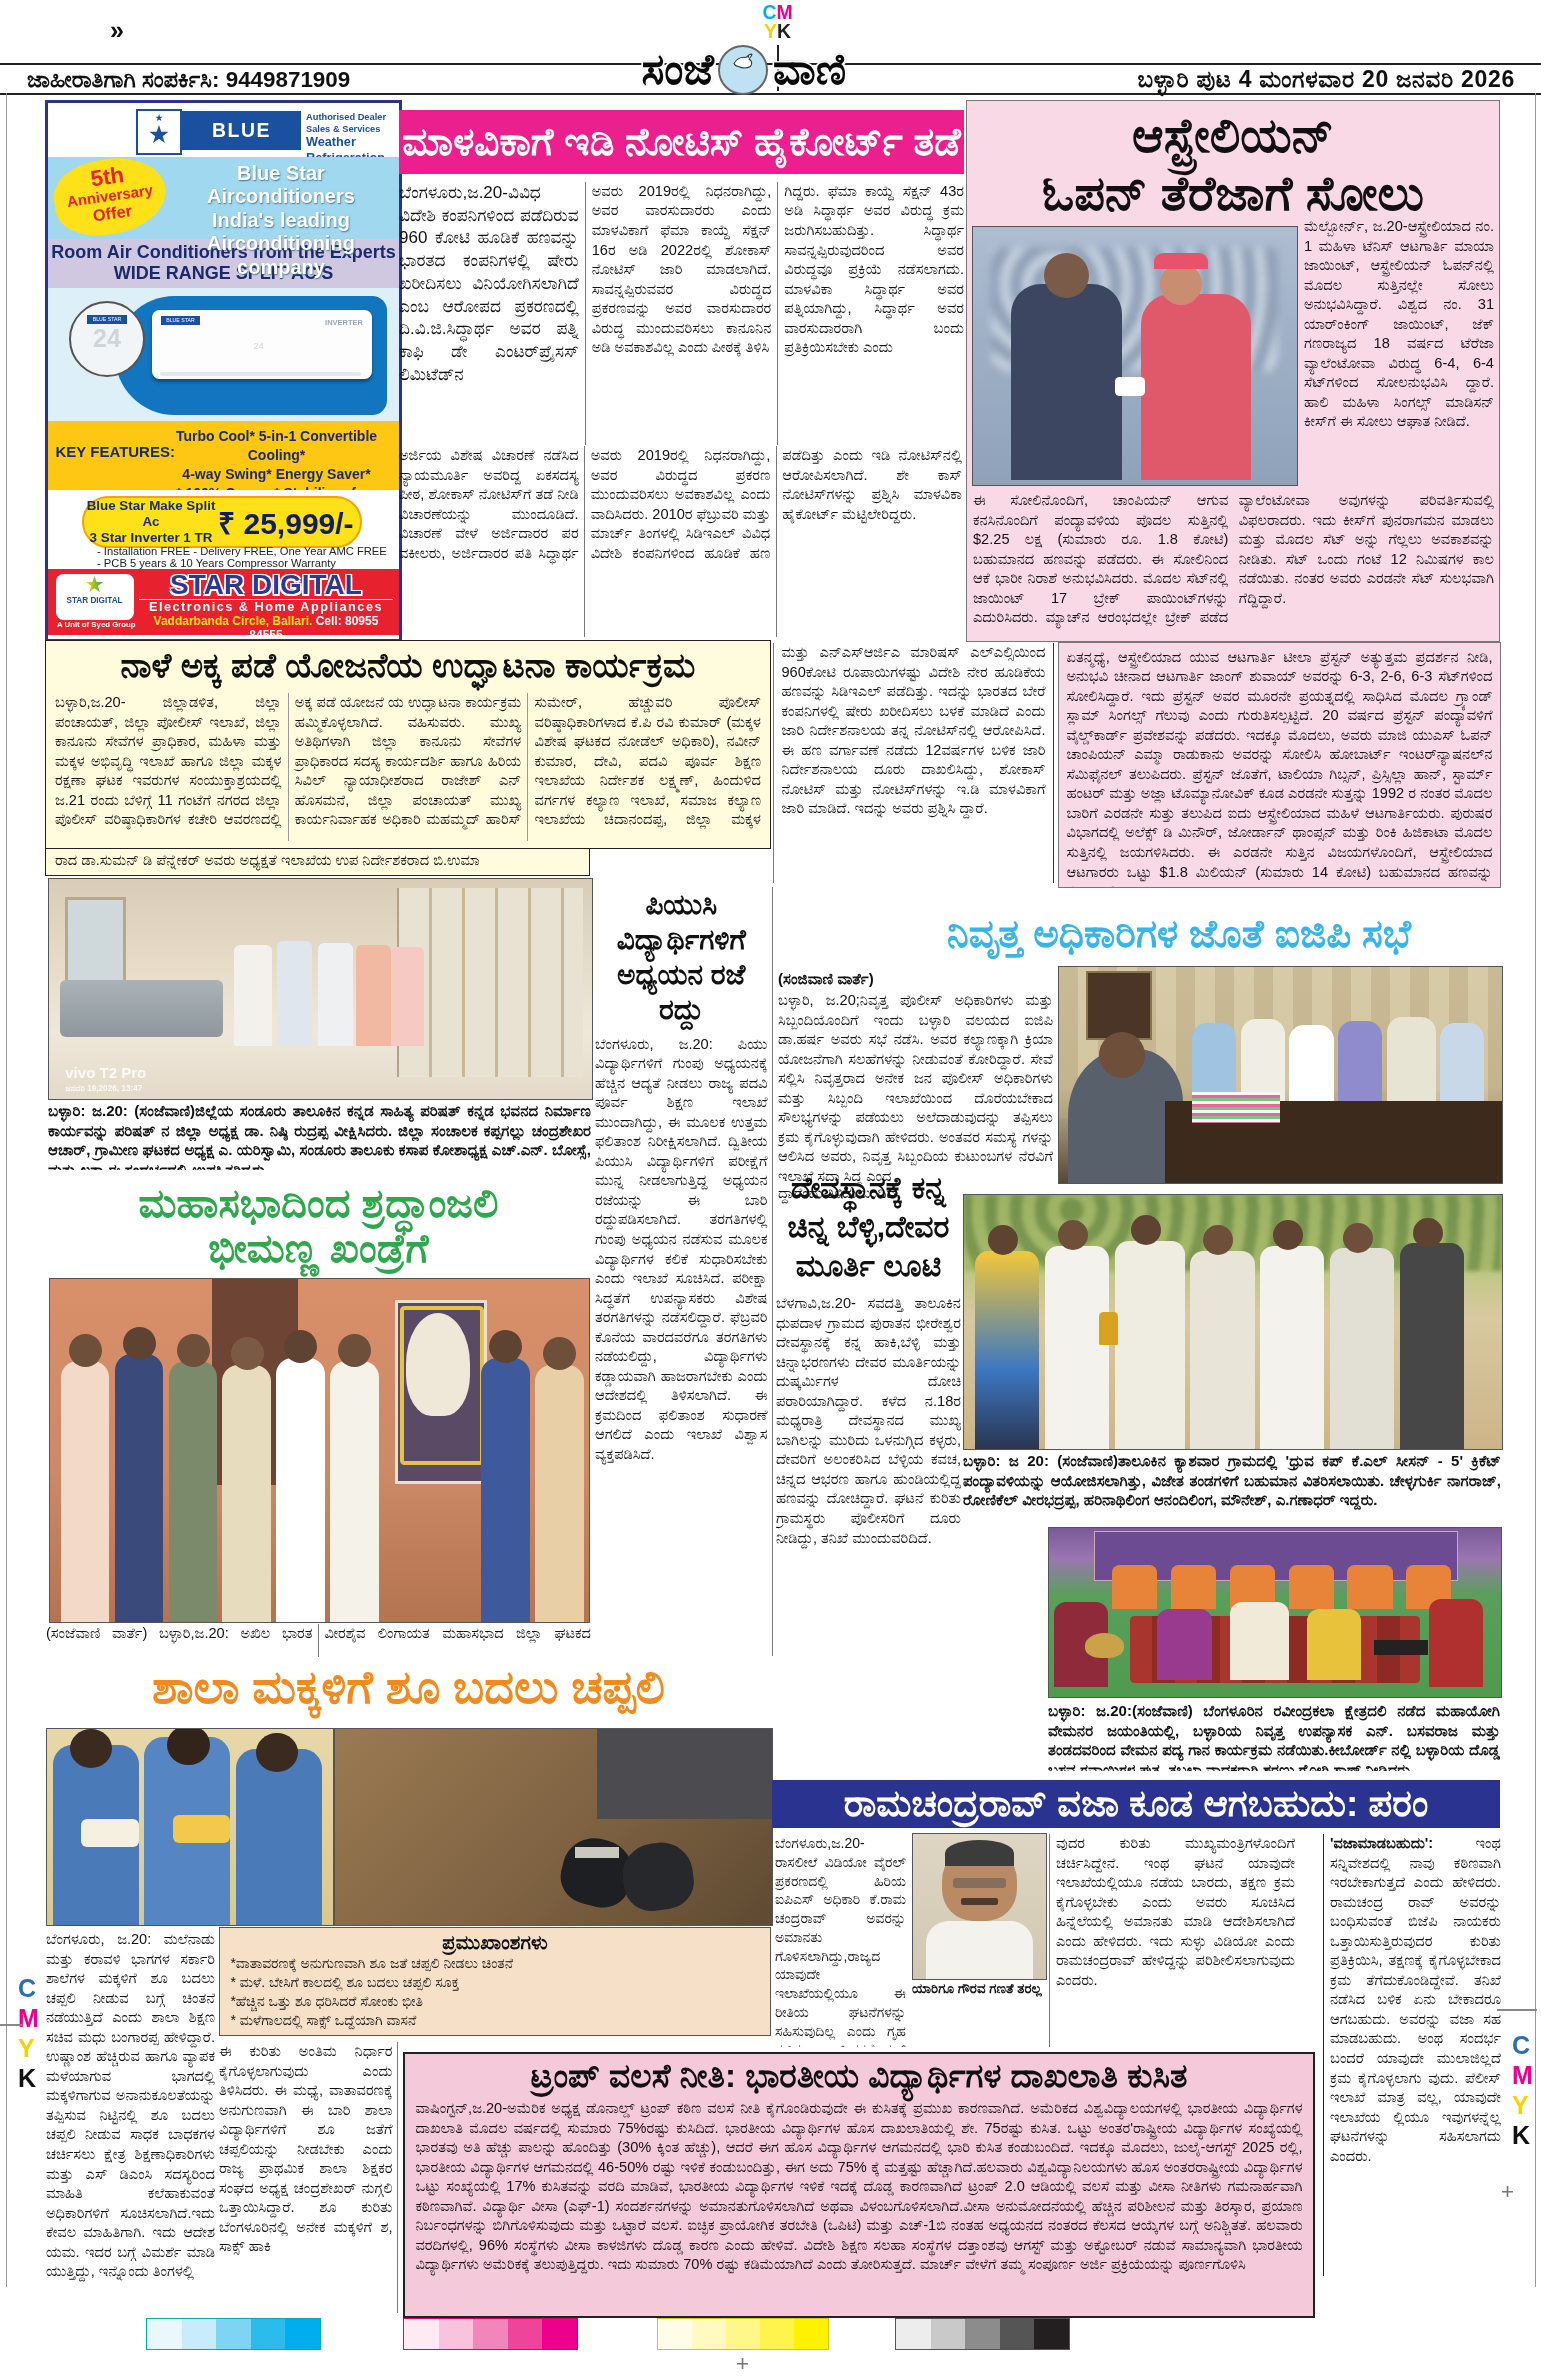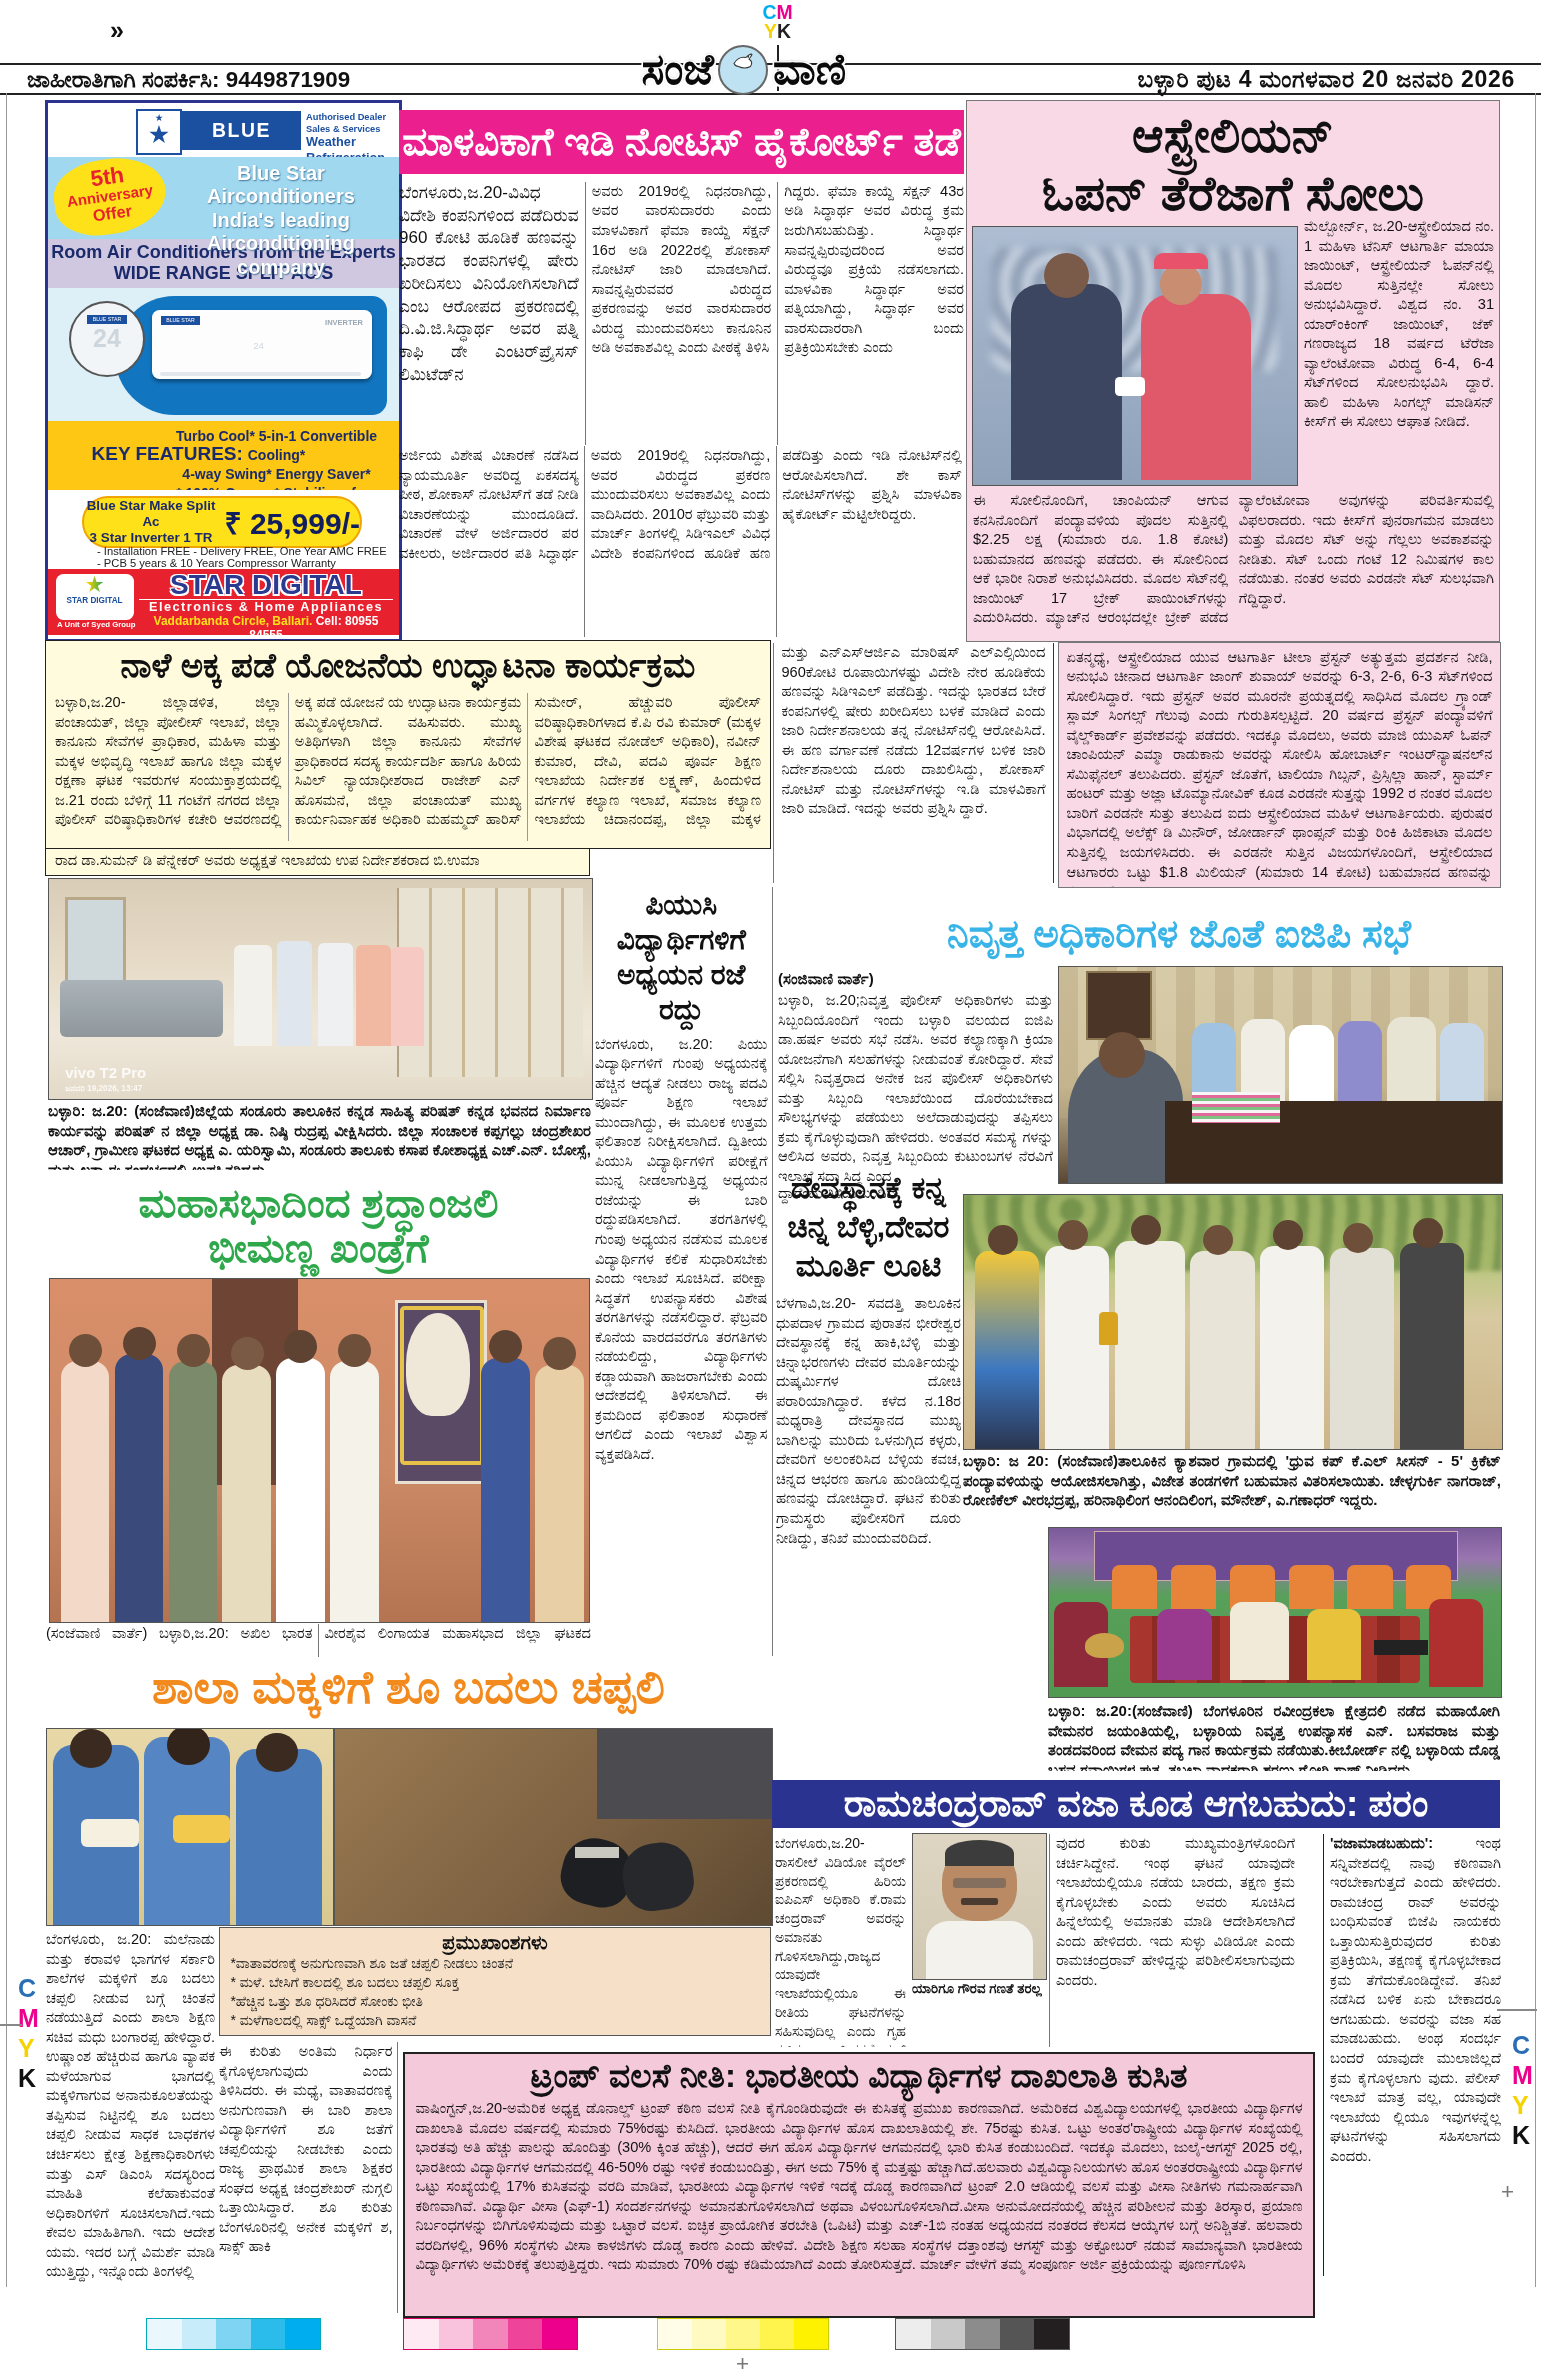--- a/index.html
+++ b/index.html
@@ -105,35 +105,35 @@
         <div style="position:absolute;left:46%;top:30px;color:#cfd8e0;font-size:9.7px;">24</div>
         <div style="position:absolute;left:7.5px;bottom:3px;width:201px;height:4.5px;background:#e2e8ee;border-radius:2.2px;"></div>
       </div>
       <div style="position:absolute;left:21px;top:13.4px;width:72px;height:72px;background:#f2f5f7;border:2.2px solid #555;border-radius:50%;">
         <div style="width:40px;height:8.2px;background:#1b4fa0;color:#fff;font-size:5.2px;text-align:center;line-height:8.2px;margin:12px auto 0;">BLUE STAR</div>
         <div style="text-align:center;color:#cdd6dd;font-size:25px;font-weight:bold;">24</div>
       </div>
     </div>
 
     <div style="position:relative;height:69px;background:#fdc713;color:#1b2a6b;font-weight:bold;">
-      <div style="position:absolute;left:7.5px;top:22.4px;font-size:19px;margin-left:36px;">KEY FEATURES:</div>
+      <div style="position:absolute;left:7.5px;top:22.4px;font-size:15px;">KEY FEATURES:</div>
       <div style="position:absolute;left:112px;top:6px;width:233px;text-align:center;font-size:14px;line-height:1.35;">
         <div>Turbo Cool* 5-in-1 Convertible Cooling*</div>
         <div>4-way Swing* Energy Saver*</div>
         <div>* 100% Copper* Stabiliser-free Operation*</div>
       </div>
     </div>
 
     <div style="position:relative;height:79px;background:#fff;">
       <div class="pill" style="position:absolute;left:34px;top:6px;width:276px;height:48px;display:flex;align-items:center;">
         <div style="width:134px;text-align:center;color:#1b2a6b;font-weight:bold;font-size:13.4px;line-height:1.2;">
           <div>Blue Star Make Split Ac</div>
           <div>3 Star Inverter 1 TR</div>
         </div>
-        <div style="flex:1;text-align:right;color:#101d5e;font-weight:bold;font-size:30px;">₹ 25,999/-</div>
+        <div style="flex:1;text-align:left;color:#101d5e;font-weight:bold;font-size:30px;">₹ 25,999/-</div>
       </div>
       <div style="position:absolute;left:49px;top:55px;font-size:11.2px;color:#222;">
         <div>- Installation FREE - Delivery FREE,  One Year AMC FREE</div>
         <div>- PCB 5 years &amp; 10 Years Compressor Warranty</div>
       </div>
     </div>
 
     <div style="position:relative;height:66px;background:#e8212e;">
       <div style="position:absolute;left:7.5px;top:4.5px;width:78px;height:46px;background:#fff;border-radius:7.5px;text-align:center;">
         <div style="font-size:22.4px;line-height:22.4px;background:linear-gradient(90deg,#e8212e,#f7941d,#ffd400,#2ea84b,#1275c0,#92278f);-webkit-background-clip:text;background-clip:text;color:transparent;">★</div>

